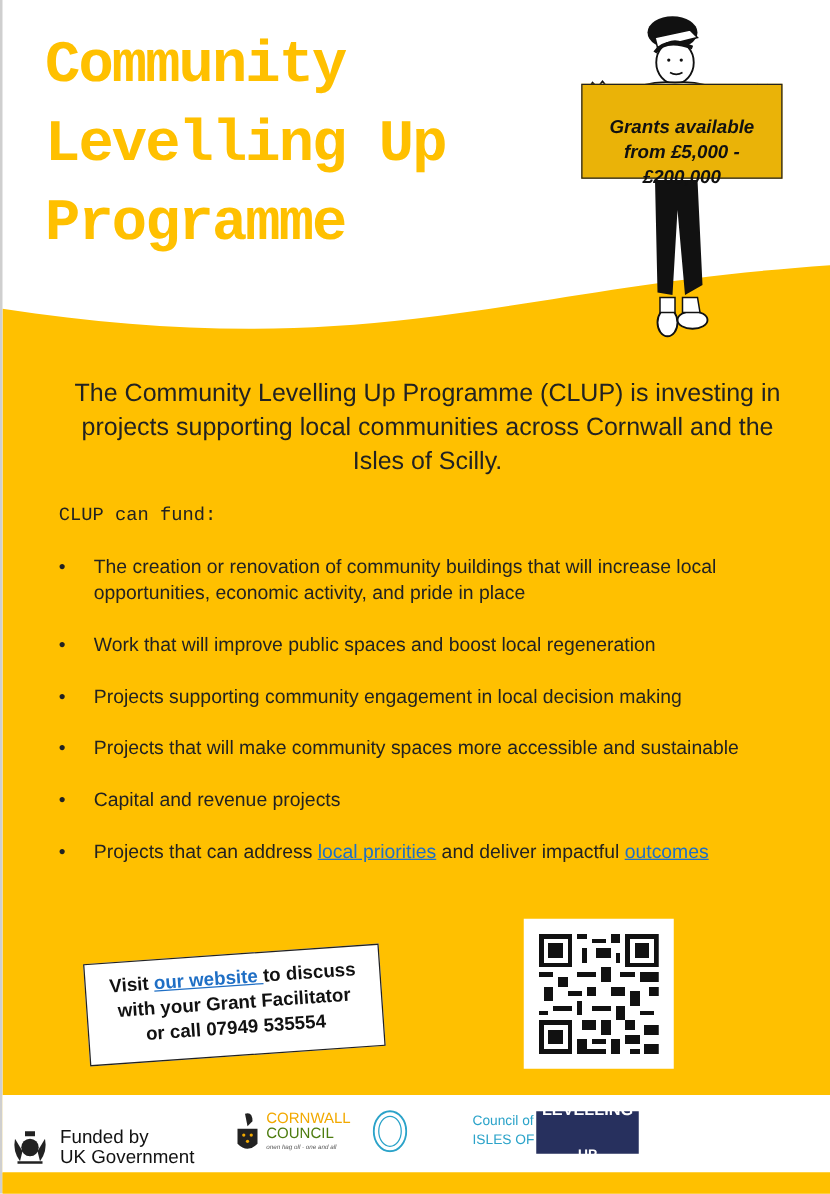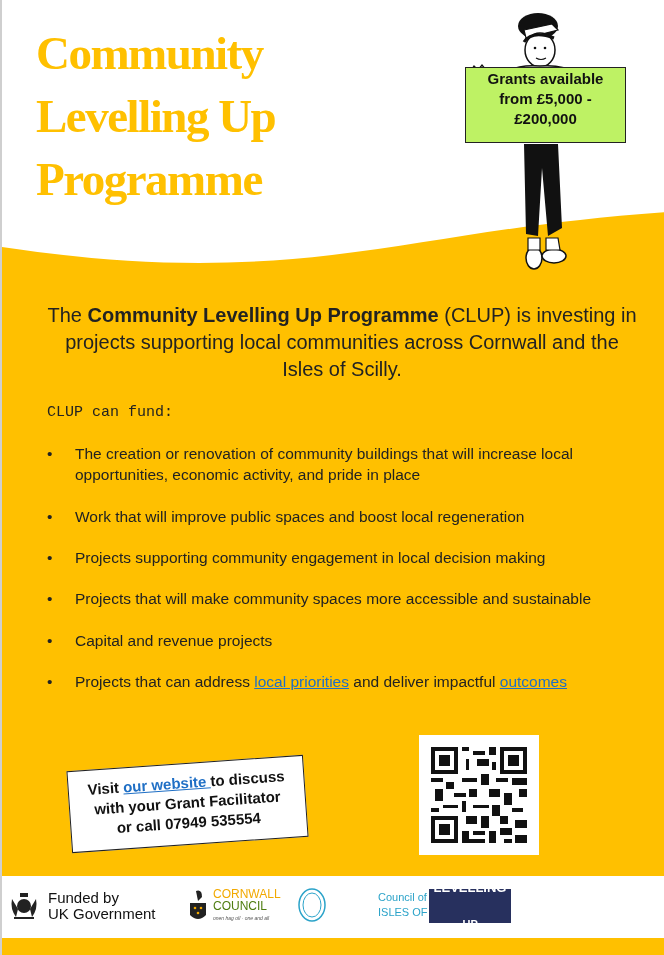--- a/index.html
+++ b/index.html
@@ -1,37 +1,37 @@
 <!DOCTYPE html>
 <html><head>
 <meta charset="utf-8">
 <style>
   * { box-sizing: border-box; margin: 0; padding: 0; }
   html, body { width: 664px; height: 955px; overflow: hidden; background: #ffffff; }
   body { font-family: "Liberation Sans", sans-serif; position: relative; color: #222; }
   .page { position: absolute; left: 0; top: 0; width: 664px; height: 955px; background: #fff; border-left: 2px solid #cfcfcf; }
   .wave { position: absolute; left: 0; top: 0; width: 664px; height: 955px; }
-  .title { position: absolute; left: 34px; top: 22px; font-family: Liberation Serif, serif; font-weight: bold; color: #FFC000; font-size: 47px; line-height: 63px; letter-spacing: -1.5px; }
+  .title { position: absolute; left: 34px; top: 22px; font-family: Liberation Mono, monospace; font-weight: bold; color: #FFC000; font-size: 47px; line-height: 63px; letter-spacing: -1.5px; }
   .title div { white-space: nowrap; }
   .person { position: absolute; left: 460px; top: 8px; width: 160px; height: 265px; }
-  .sign { position: absolute; left: 463px; top: 67px; width: 161px; height: 76px; background: #bef264; border: 1.5px solid #222; text-align: center; font-weight: bold; font-size: 15px; line-height: 20px; padding-top: 1px; color: #111; }
+  .sign { position: absolute; left: 463px; top: 67px; width: 161px; height: 76px; background: #eab308; border: 1.5px solid #222; text-align: center; font-weight: bold; font-size: 15px; line-height: 20px; padding-top: 24px; color: #111; font-style: italic; }
   .intro { position: absolute; left: 40px; top: 302px; width: 600px; text-align: center; font-size: 20px; line-height: 27px; color: #222; }
-  .intro b { font-weight: bold; }
+  .intro b { font-weight: normal; }
   .can-fund { position: absolute; left: 45px; top: 404px; font-size: 15px; color: #222; font-family: Liberation Mono, monospace; }
   .bullets { position: absolute; left: 45px; top: 443px; width: 600px; list-style: none; }
   .bullets li { position: relative; padding-left: 28px; font-size: 15.5px; line-height: 21px; color: #222; }
   .bullets li .dot { position: absolute; left: 0; top: 0; }
   .link { color: #1F6FC5; text-decoration: underline; }
   .callout { position: absolute; left: 67px; top: 763px; width: 237px; height: 82px; background: #fff; border: 1.5px solid #222; transform: rotate(-4deg); text-align: center; font-weight: bold; font-size: 15px; line-height: 20px; padding-top: 9px; color: #111; }
   .qr-box { position: absolute; left: 417px; top: 735px; width: 120px; height: 120px; background: #fff; }
   .qr-box svg { position: absolute; left: 12px; top: 10px; }
   .logos { position: absolute; left: 0; top: 876px; width: 664px; height: 62px; background: #fff; }
   .bottom-bar { position: absolute; left: 0; top: 938px; width: 664px; height: 17px; background: #FFC000; }
   .logo { position: absolute; display: flex; align-items: center; }
-  .ukgov { left: 6px; top: 14px; }
+  .ukgov { left: 6px; top: 26px; }
   .ukgov .txt { font-size: 15px; line-height: 16px; color: #111; margin-left: 8px; }
   .cornwall { left: 186px; top: 12px; }
   .cornwall .txt { margin-left: 5px; line-height: 12px; }
   .cornwall .l1 { color: #F2A900; font-size: 12px; }
   .cornwall .l2 { color: #4d7c0f; font-size: 12px; }
   .cornwall .l3 { color: #555; font-size: 5px; font-style: italic; }
   .scilly { left: 296px; top: 12px; gap: 48px; }
   .scilly .txt { margin-left: 4px; color: #2BA3C9; font-size: 11px; line-height: 15px; }
   .lu { left: 427px; top: 13px; width: 82px; height: 34px; background: #27305E; color: #fff; font-weight: bold; flex-direction: column; justify-content: center; font-size: 13px; line-height: 13px; gap: 24px; }
   .lu .up { font-size: 11px; }

